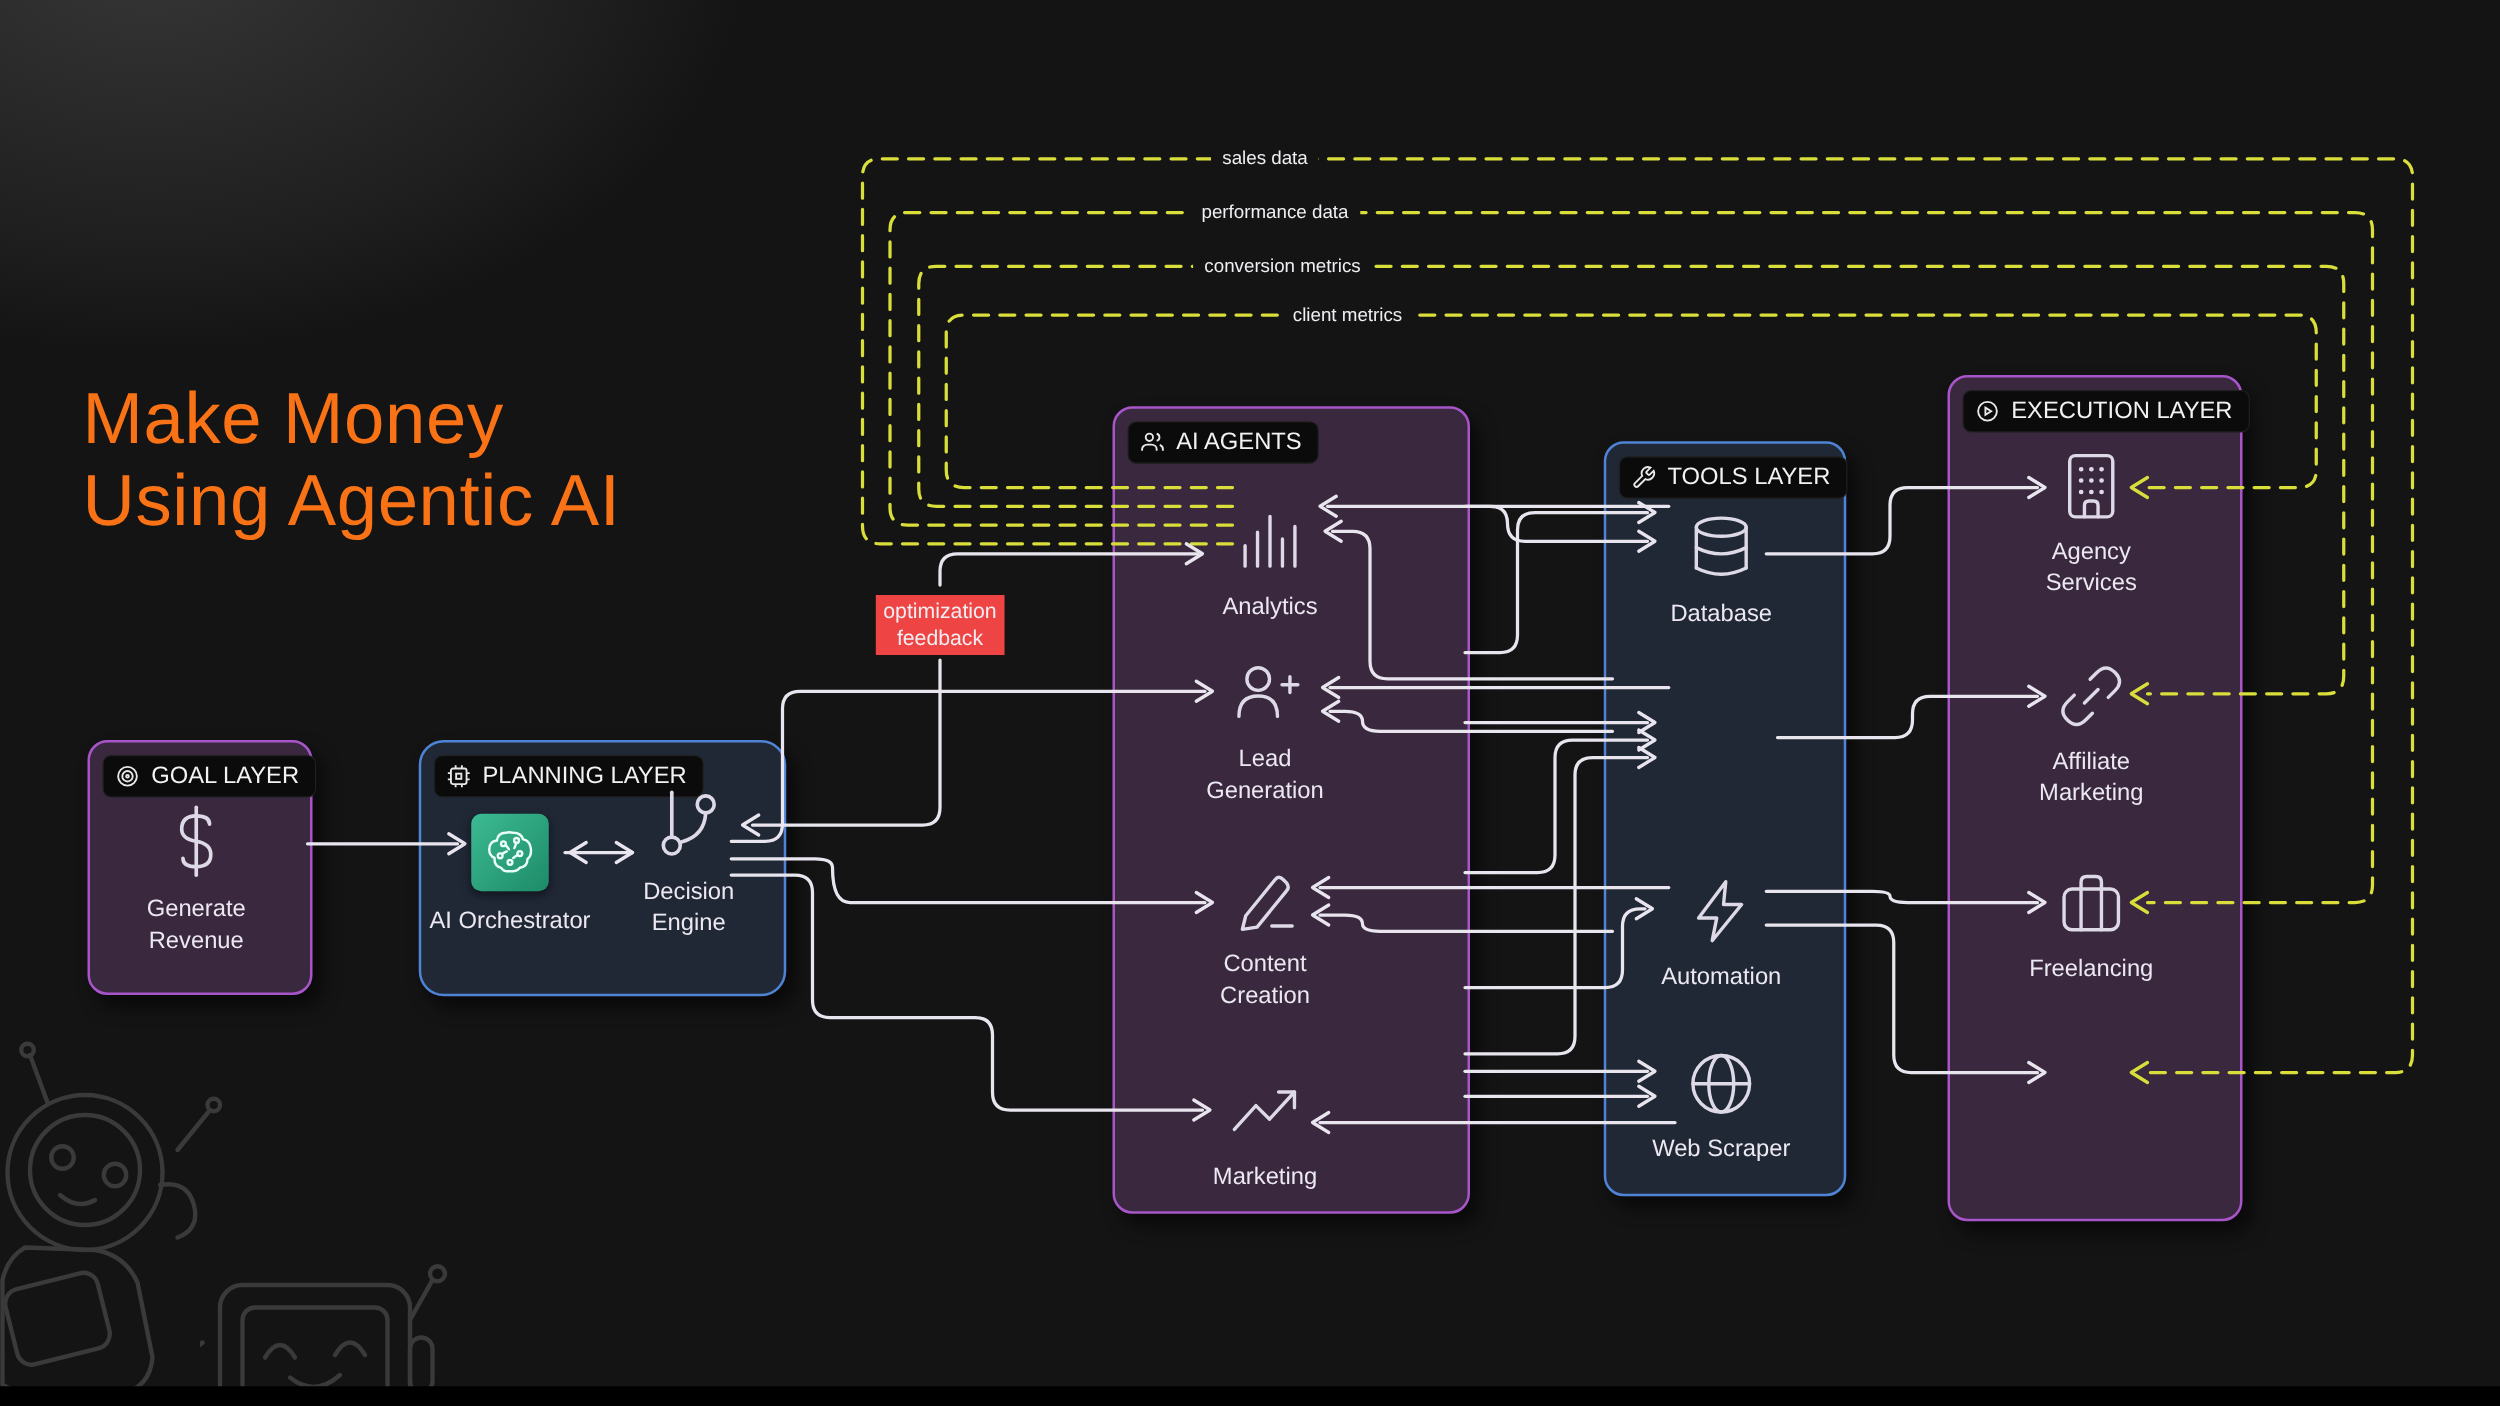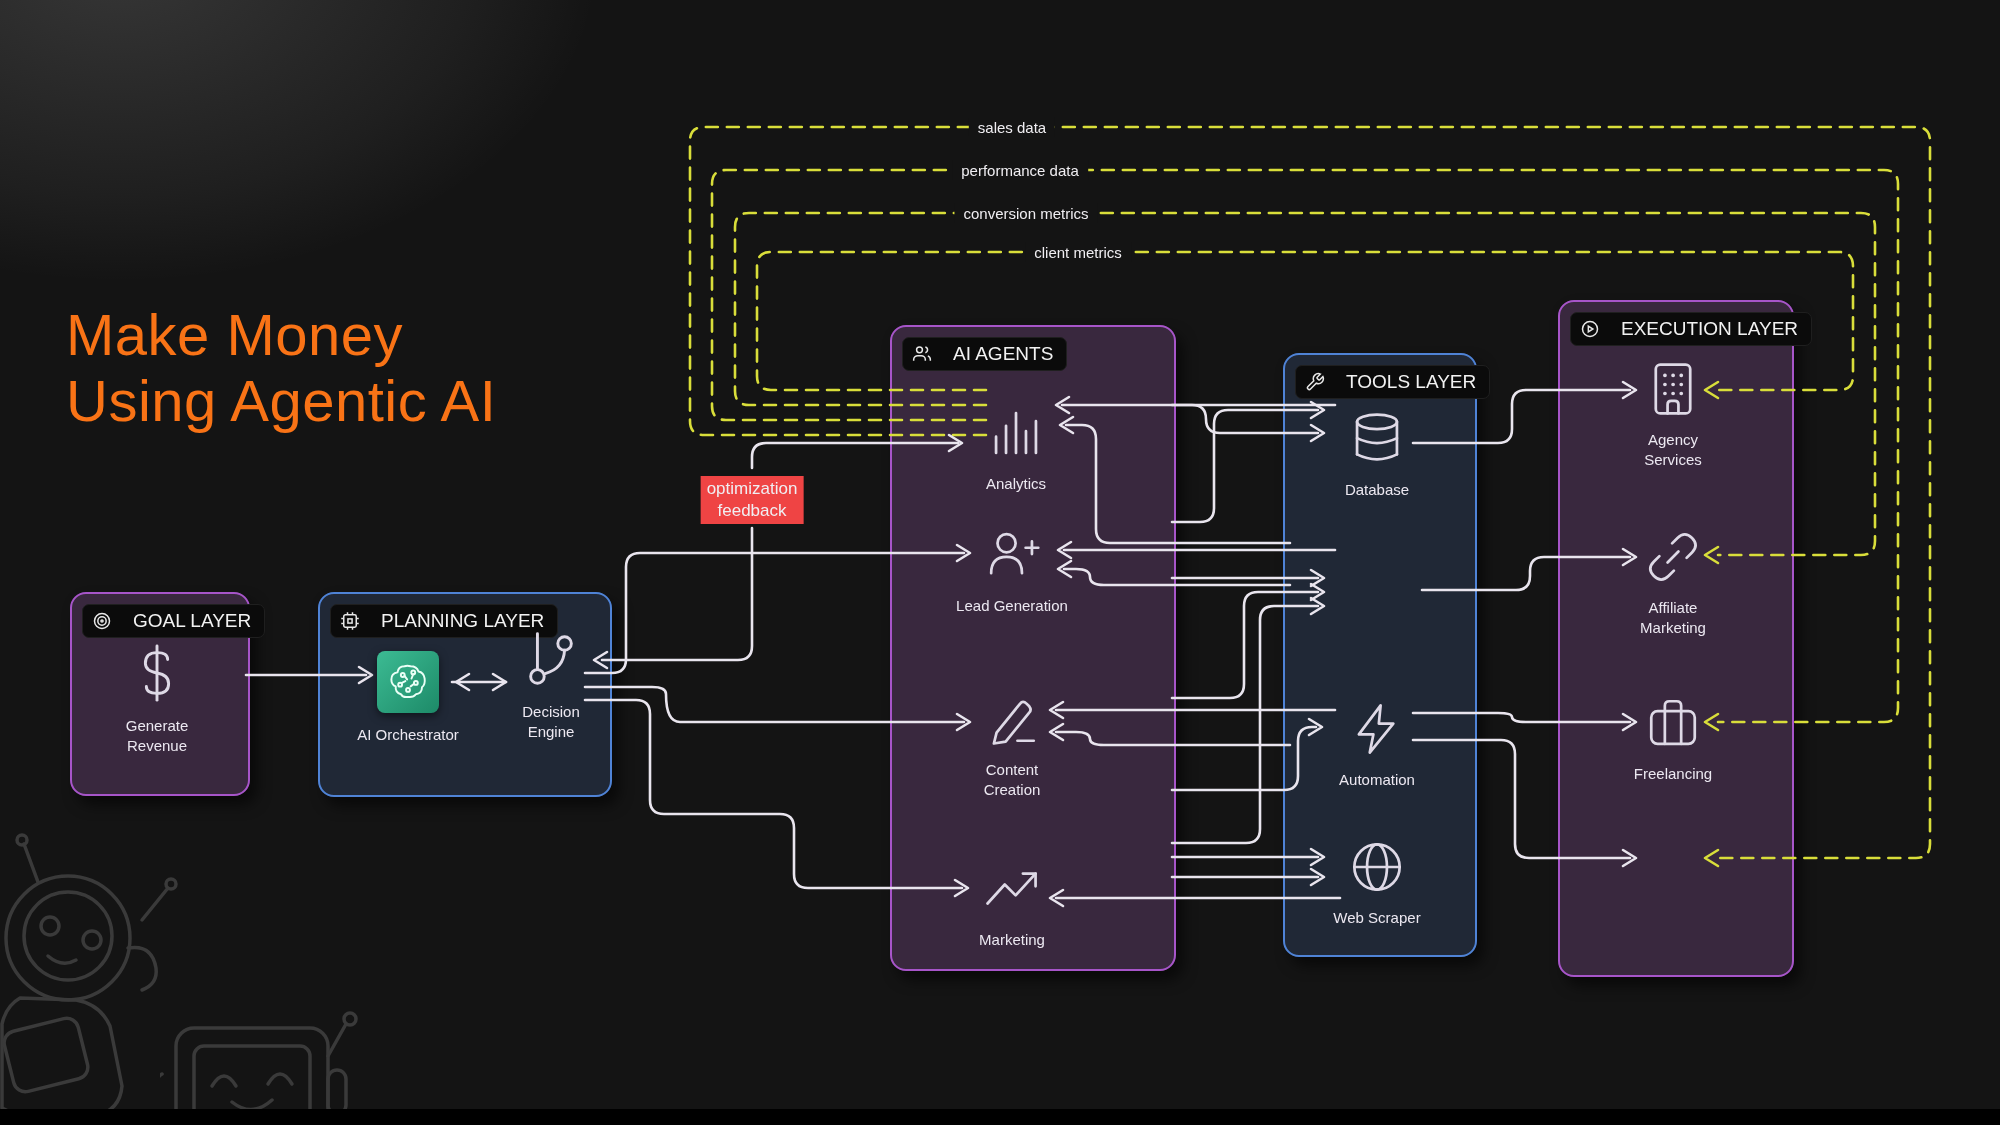--- a/index.html
+++ b/index.html
@@ -19,36 +19,36 @@
   .title{
     position:absolute;left:66px;top:302px;color:#f97316;
     font-size:58px;font-weight:500;line-height:1.13;letter-spacing:0.5px;
   }
 
   
   .layer{position:absolute;border-radius:16px;border:2px solid;box-shadow:7px 9px 14px rgba(0,0,0,0.55);}
   .layer.purple{border-color:#a755c9;background:rgba(168,100,188,0.25);}
   .layer.blue{border-color:#4f83d6;background:rgba(82,122,190,0.20);}
   #box-goal{left:70px;top:592px;width:176px;height:200px;}
-  #box-planning{left:318px;top:592px;width:290px;height:201px;}
+  #box-planning{left:335px;top:592px;width:290px;height:201px;border-radius:20px;}
   #box-agents{left:890px;top:325px;width:282px;height:642px;}
   #box-tools{left:1283px;top:353px;width:190px;height:600px;}
   #box-execution{left:1558px;top:300px;width:232px;height:673px;}
 
   .pill{
-    position:absolute;left:10px;top:10px;display:flex;align-items:center;gap:21px;
+    position:absolute;left:10px;top:10px;display:flex;align-items:center;gap:9px;
     background:#0b0b0b;border:1px solid #1f1f1f;border-radius:7px;
     padding:5px 13px 5px 9px;color:#f2f2f2;font-size:19px;white-space:nowrap;
   }
   .pill svg{display:block;}
 
   
   .item{
     position:absolute;width:164px;display:flex;flex-direction:column;align-items:center;
-    color:#ece8f1;font-size:15px;line-height:1.3;text-align:center;
+    color:#ece8f1;font-size:19px;line-height:1.3;text-align:center;
   }
   .item .lbl{margin-top:12px;}
   .icon-svg{display:block;stroke:#ded9e6;stroke-width:3;fill:none;stroke-linecap:round;stroke-linejoin:round;}
   .tile{
     width:62px;height:62px;border-radius:8px;
     background:linear-gradient(135deg,#3cbb93,#1d8a68);
     display:flex;align-items:center;justify-content:center;
     box-shadow:0 3px 8px rgba(0,0,0,.5);
   }
   .tile svg{stroke:#eafff6;stroke-width:2.2;fill:none;stroke-linecap:round;stroke-linejoin:round;}

